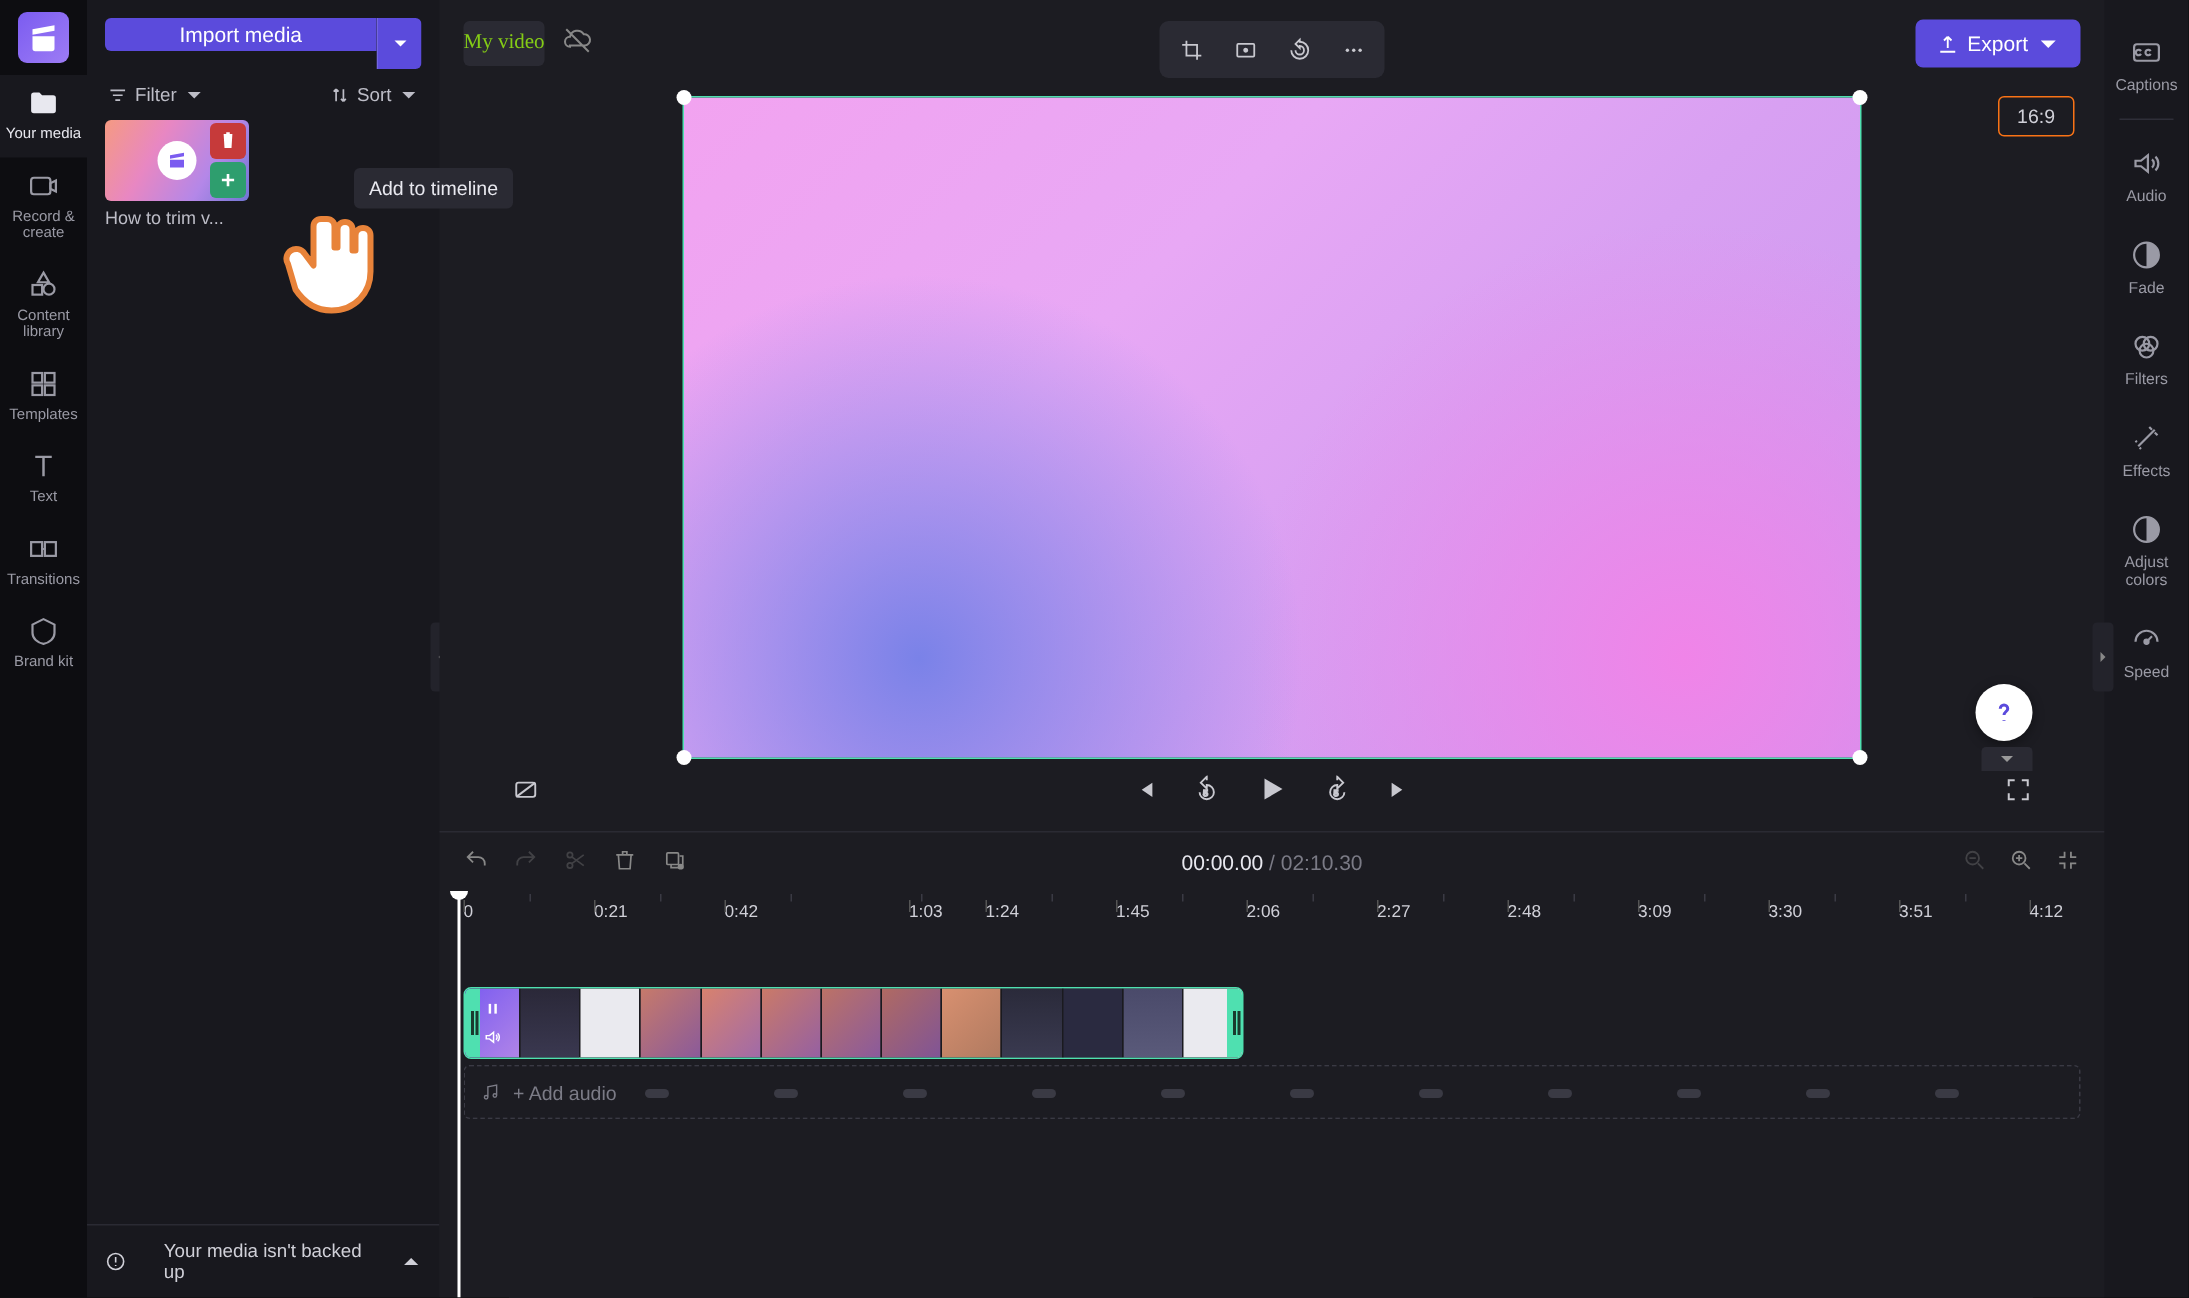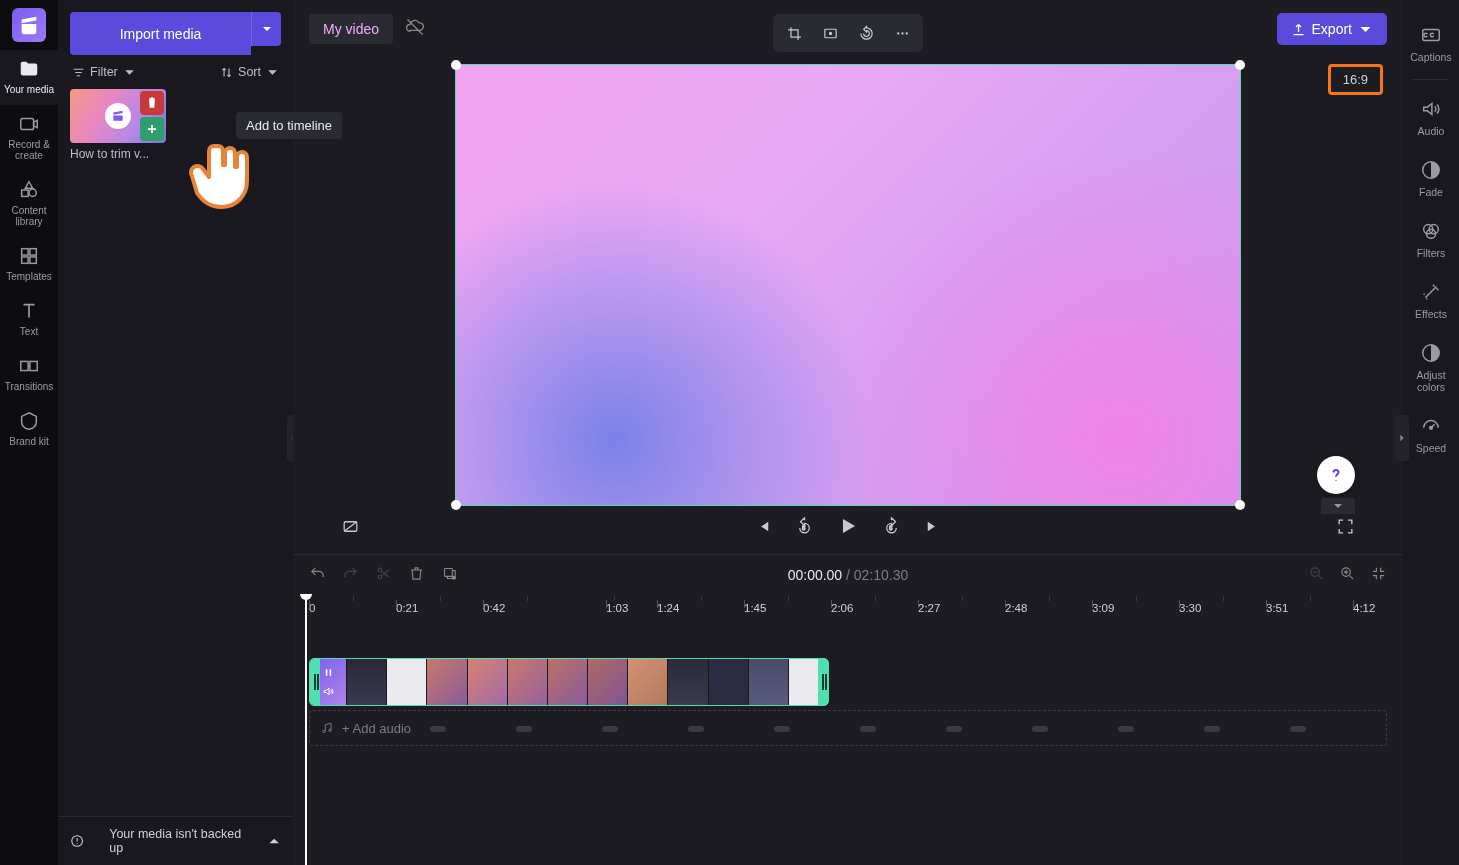--- a/index.html
+++ b/index.html
@@ -11,21 +11,21 @@
 .logo { width: 34px; height: 34px; border-radius: 6px; background: linear-gradient(135deg,#7b5cf0,#9d7cf5); margin-bottom: 8px; display:flex; align-items:center; justify-content:center;}
 .logo svg { width:22px; height:22px;}
 .rail-item { width: 58px; padding: 8px 2px 10px; display: flex; flex-direction: column; align-items: center; gap: 4px; cursor: pointer; font-size: 10px; color: #9a9aa5; text-align: center; line-height: 1.1; }
 .rail-item.active { background: #18181e; color: #e8e8ef; }
 .rail-item svg { width: 22px; height: 22px; }
 .rail-item .lbl { width: 54px; }
 
 
 .panel { width: 235px; background: #18181e; display: flex; flex-direction: column; position: relative; }
 .panel-top { padding: 12px 12px 6px; display: flex; gap: 0; }
-.import-btn { flex: 1; height: 43px; background: #5b4bdc; color: #fff; border: none; border-radius: 4px 0 0 4px; font-size: 14px; font-weight: 500; cursor: pointer; }
+.import-btn { flex: 1; height: 22px; background: #5b4bdc; color: #fff; border: none; border-radius: 4px 0 0 4px; font-size: 14px; font-weight: 500; cursor: pointer; }
 .import-caret { width: 30px; height: 34px; background: #5b4bdc; border: none; border-left: 1px solid rgba(255,255,255,.15); border-radius: 0 4px 4px 0; display:flex; align-items:center; justify-content:center; cursor:pointer;}
 .import-caret svg{width:12px;height:12px;color:#fff;}
 .panel-row { display: flex; justify-content: space-between; padding: 4px 14px 10px; font-size: 12.5px; color: #bdbdc7;}
 .pill { display: flex; align-items: center; gap: 5px; cursor: pointer; }
 .pill svg{width:13px;height:13px;}
 
 .media-grid { padding: 0 12px; }
 .media-card { position: relative; width: 96px; }
 .thumb { width: 96px; height: 54px; border-radius: 4px; background: linear-gradient(120deg,#f59a82 0%, #e887c2 35%, #b487e8 70%, #7076d4 100%); position: relative; overflow:hidden;}
 .thumb-center { position:absolute; left:50%; top:50%; width:26px;height:26px; border-radius:50%; background:#fff; transform:translate(-50%,-50%); display:flex;align-items:center;justify-content:center;}
@@ -44,32 +44,32 @@
 .panel-handle { position:absolute; right:-8px; top:415px; width:14px; height:46px; background:#23232b; border-radius:3px; display:flex;align-items:center;justify-content:center; cursor:pointer;}
 .panel-handle svg{width:10px;height:10px;color:#888;}
 
 
 .panel-footer { margin-top:auto; border-top:1px solid #2a2a33; padding:10px 12px; display:flex; align-items:center; gap:25px; font-size:12.5px; color:#d0d0d8;}
 .panel-footer svg{width:16px;height:16px;}
 
 
 .main { flex:1; display:flex; flex-direction:column; background:#1c1c22; position:relative;}
 .topbar { height:58px; display:flex; align-items:center; padding:0 16px; gap:12px;}
-.title-btn { background:#2a2a33; border:none; color:#f0abfc; font-size:14px; padding:7px 14px; border-radius:4px; cursor:pointer;}
+.title-btn { background:#2a2a33; border:none; color:#84cc16; font-size:14px; padding:7px 0; border-radius:4px; cursor:pointer;font-family:Liberation Serif, serif;}
 .cloud-off{color:#888;}
 .cloud-off svg{width:20px;height:20px;}
 .top-center { position:absolute; left:50%; top:14px; transform:translateX(-50%); display:flex; gap:2px; background:#2a2a33; padding:4px; border-radius:6px;}
 .tc-btn { width:34px; height:30px; border:none; background:transparent; color:#c8c8cf; display:flex;align-items:center;justify-content:center; cursor:pointer; border-radius:4px;}
 .tc-btn svg{width:17px;height:17px;}
 .export-btn { margin-left:auto; background:#5b4bdc; border:none; color:#fff; font-size:14px; font-weight:500; padding:8px 14px; border-radius:5px; display:flex; align-items:center; gap:6px; cursor:pointer;}
 .export-btn svg{width:15px;height:15px;}
 
 
 .stage-wrap { flex:0 0 auto; padding: 0 20px 8px; position:relative;}
-.aspect-pill { position:absolute; right:20px; top:6px; border:3px solid #f97316; color:#d0d0d8; font-size:13px; padding:5px 12px; border-radius:4px; background:transparent;}
+.aspect-pill { position:absolute; right:20px; top:6px; border:1px solid #f97316; color:#d0d0d8; font-size:13px; padding:5px 12px; border-radius:4px; background:transparent;}
 .stage { margin:6px auto 0; width:786px; height:442px; background: radial-gradient(circle at 20% 85%, #7a82e8 0%, transparent 35%), radial-gradient(circle at 85% 85%, #f084e8 0%, transparent 38%), linear-gradient(135deg,#f2a3f0 0%, #e8a8f5 35%, #d8a0f2 60%, #c896ef 100%); border:1px solid #4fe0b0; position:relative;}
 .handle { position:absolute; width:10px; height:10px; background:#fff; border-radius:50%;}
 .h-tl{top:-5px;left:-5px;} .h-tr{top:-5px;right:-5px;} .h-bl{bottom:-5px;left:-5px;} .h-br{bottom:-5px;right:-5px;}
 
 
 .playbar { height:40px; display:flex; align-items:center; justify-content:center; gap:22px; position:relative;}
 .pb-left{position:absolute;left:28px;}
 .pb-right{position:absolute;right:28px;}
 .pb-btn { background:none;border:none;color:#c8c8cf;cursor:pointer;display:flex;align-items:center;}
 .pb-btn svg{width:19px;height:19px;}

